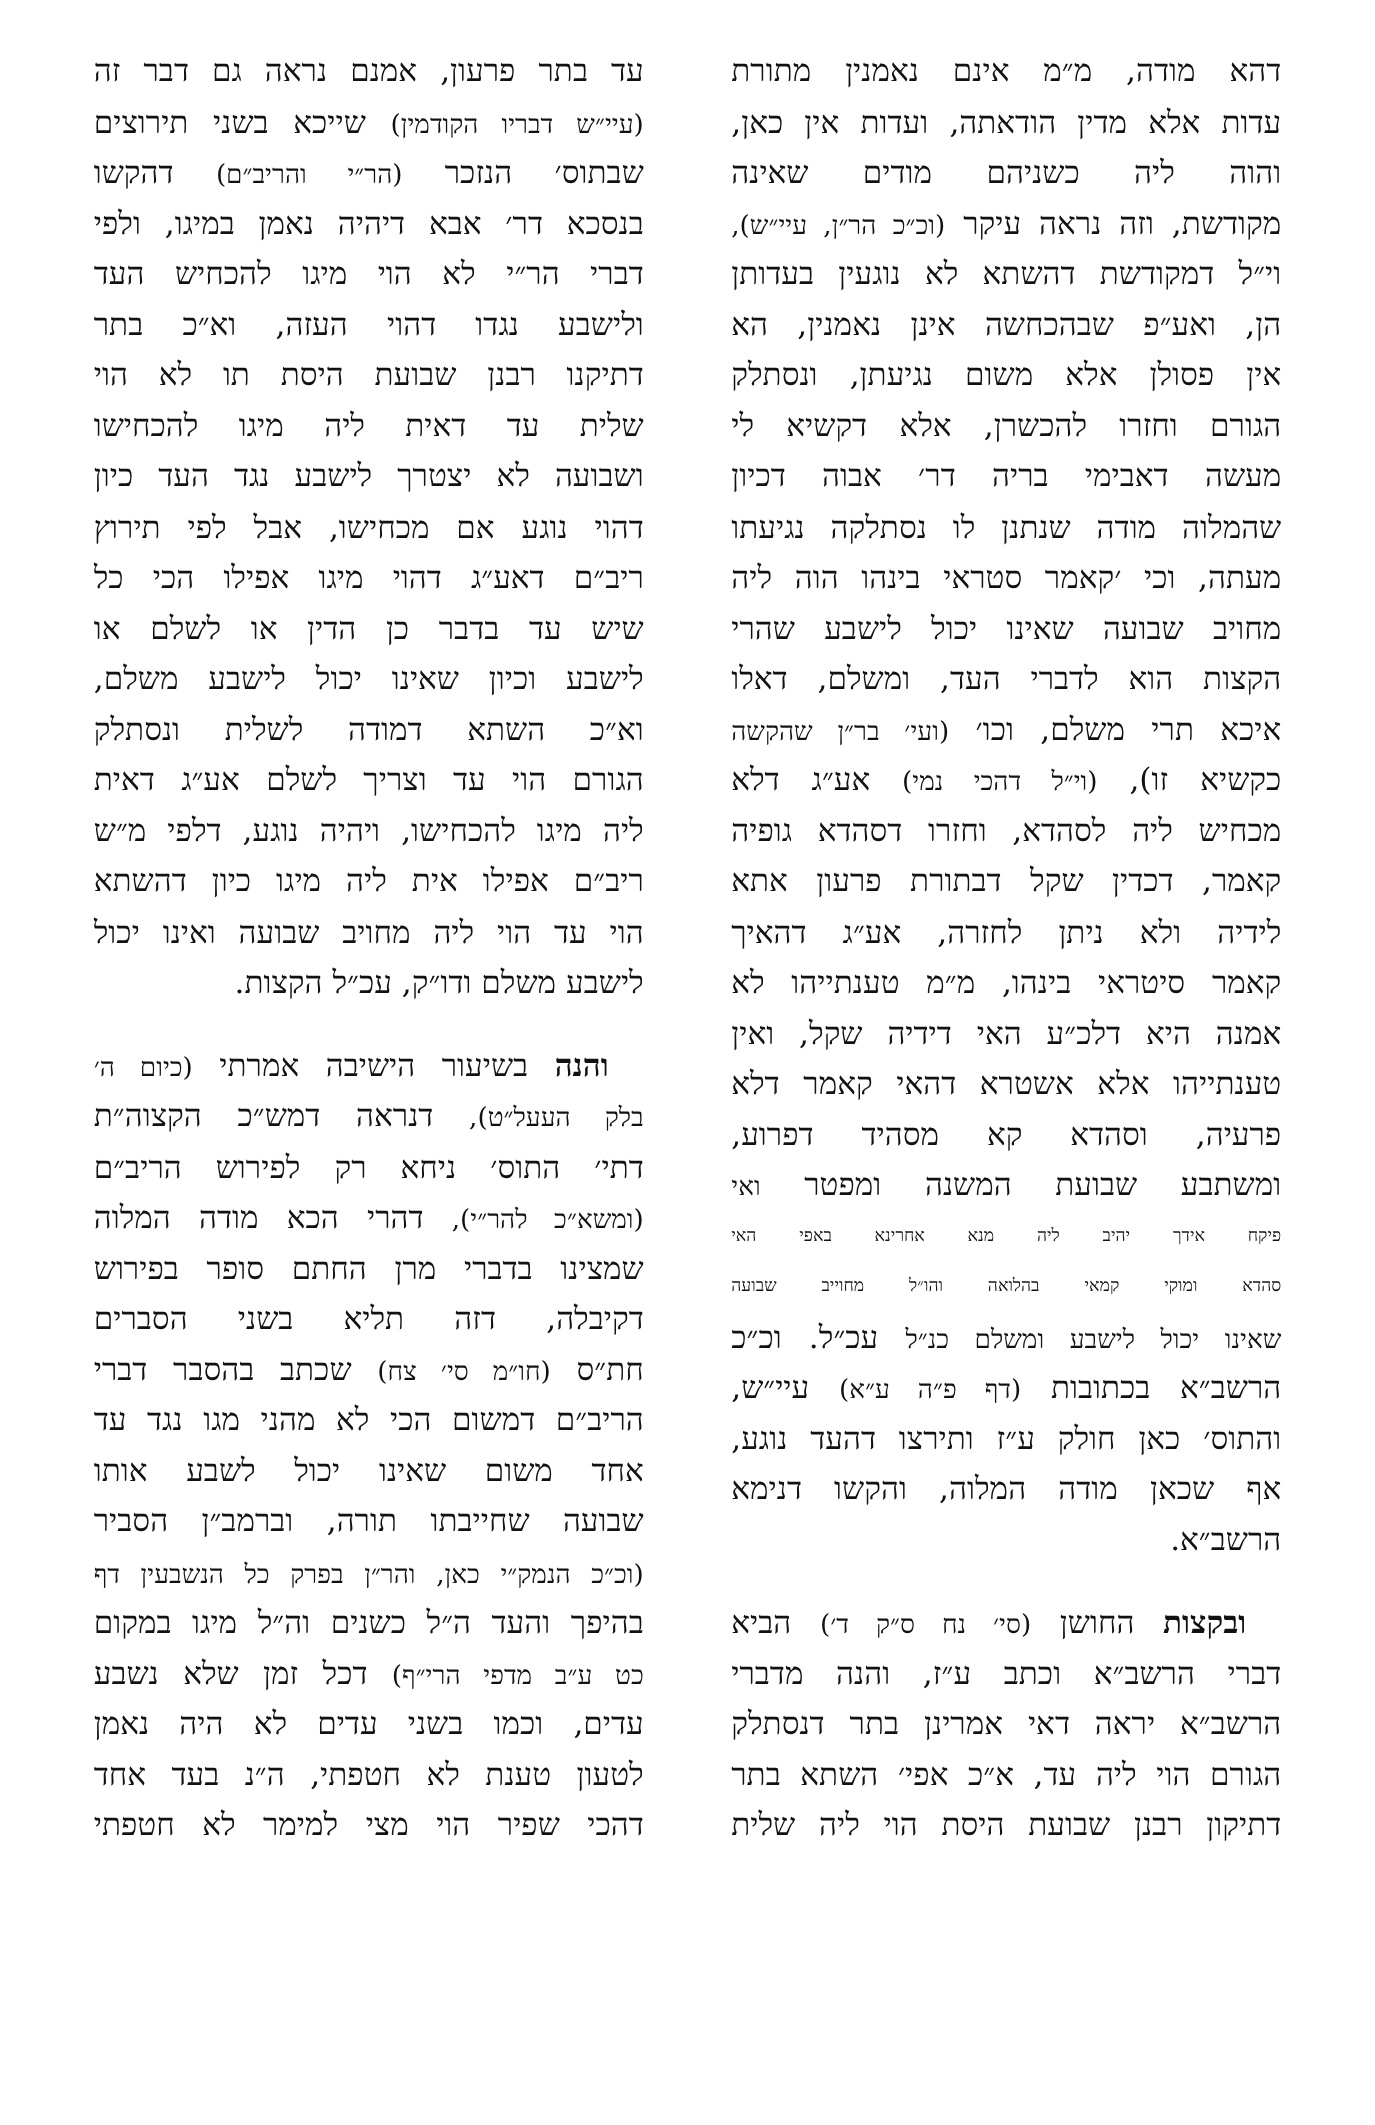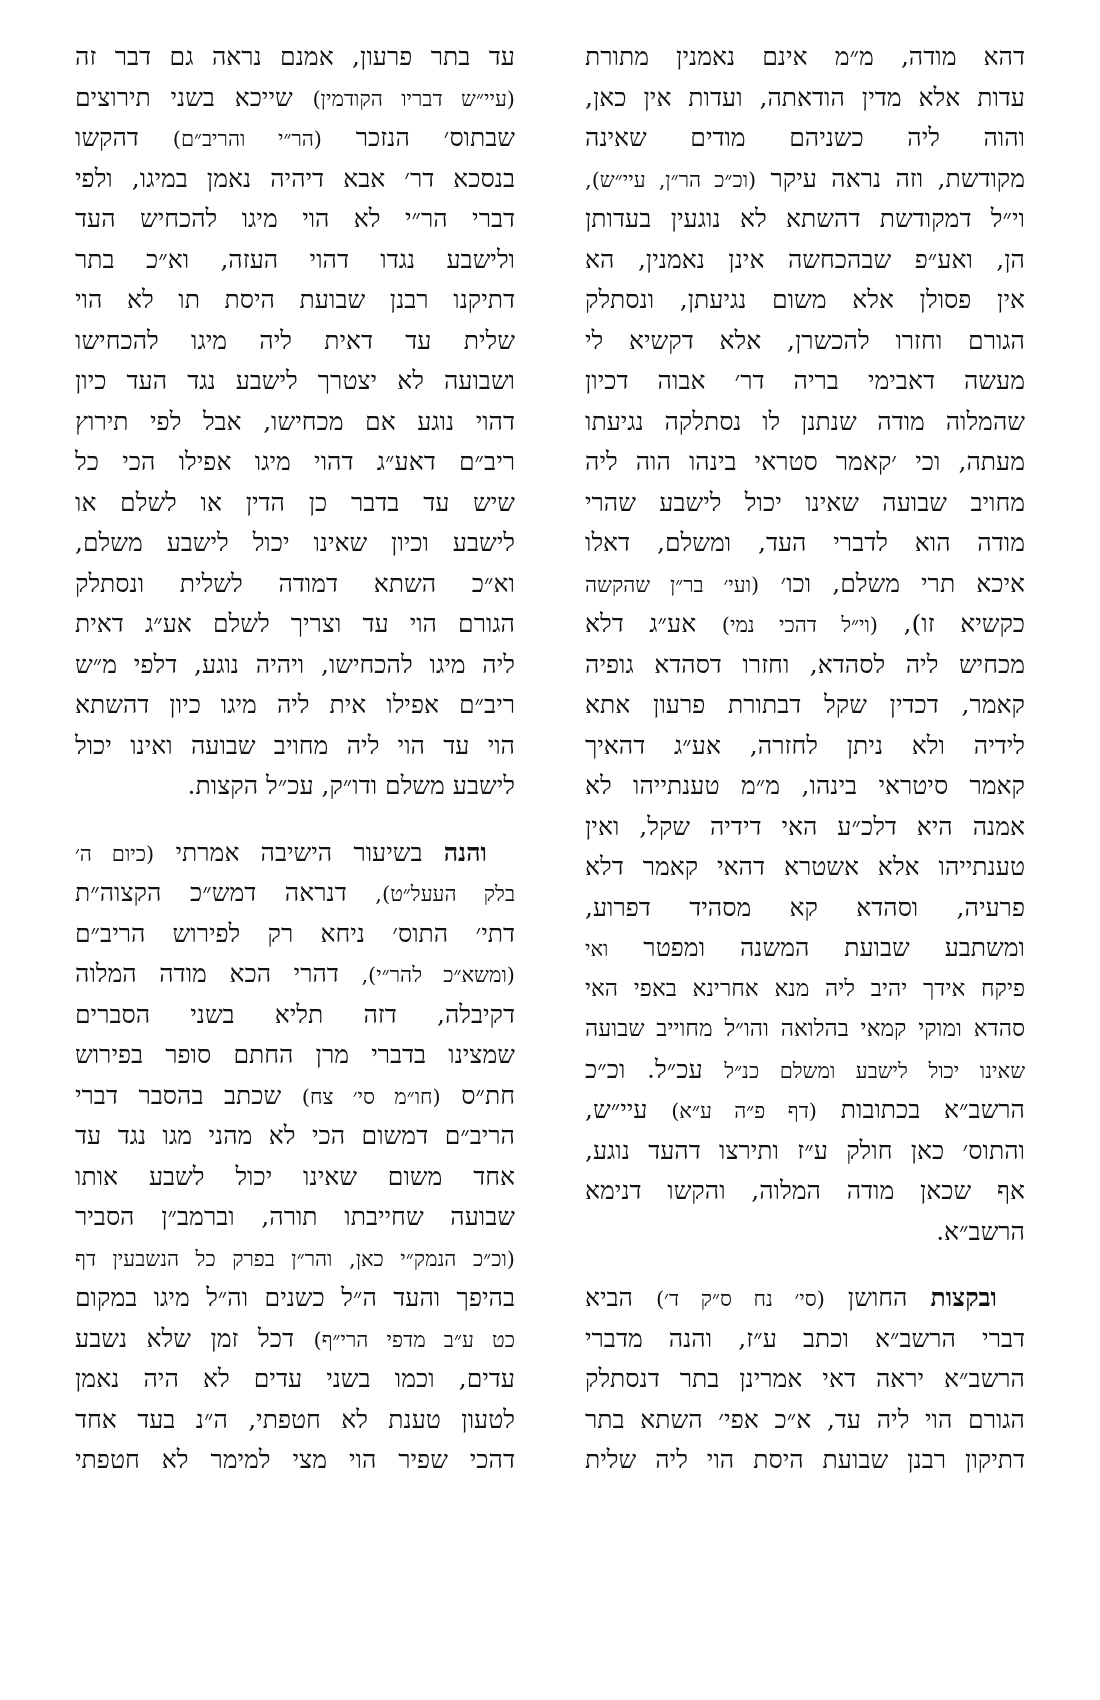--- a/index.html
+++ b/index.html
@@ -27,42 +27,42 @@
       line-height: 40.5px;
       font-size: 25px;
       text-align: justify;
       text-align-last: justify;
       white-space: nowrap;
       overflow: hidden;
     }
     .line.last { text-align-last: right; }
     .line.gap { height: 26px; }
     .line.indent { padding-right: 28px; box-sizing: border-box; }
-    .line.smallline { font-size: 23px; font-family: Liberation Serif, serif; }
+    .line.smallline { font-size: 14px; }
     .sm { font-size: 21px; }
     .b { font-weight: bold; }
   </style>
 </head>
 <body>
 
 <div class="page">
   <div class="col col-right">
       <span class="line"><span>דהא מודה, מ״מ אינם נאמנין מתורת</span></span>
       <span class="line"><span>עדות אלא מדין הודאתה, ועדות אין כאן,</span></span>
       <span class="line"><span>והוה   ליה   כשניהם   מודים   שאינה</span></span>
       <span class="line"><span>מקודשת, וזה נראה עיקר </span><span class="sm">(וכ״כ הר״ן, עיי״ש),</span></span>
       <span class="line"><span>וי״ל דמקודשת דהשתא לא נוגעין בעדותן</span></span>
       <span class="line"><span>הן, ואע״פ שבהכחשה אינן נאמנין, הא</span></span>
       <span class="line"><span>אין פסולן אלא משום נגיעתן, ונסתלק</span></span>
       <span class="line"><span>הגורם וחזרו להכשרן, אלא דקשיא לי</span></span>
       <span class="line"><span>מעשה דאבימי בריה דר׳ אבוה דכיון</span></span>
       <span class="line"><span>שהמלוה מודה שנתנן לו נסתלקה נגיעתו</span></span>
       <span class="line"><span>מעתה, וכי ׳קאמר סטראי בינהו הוה ליה</span></span>
       <span class="line"><span>מחויב שבועה שאינו יכול לישבע שהרי</span></span>
-      <span class="line"><span>מודה הוא לדברי העד, ומשלם, דאלו</span></span>
+      <span class="line"><span>הקצות הוא לדברי העד, ומשלם, דאלו</span></span>
       <span class="line"><span>איכא תרי משלם, וכו׳ </span><span class="sm">(ועי׳ בר״ן שהקשה</span></span>
       <span class="line"><span>כקשיא זו), </span><span class="sm">(וי״ל דהכי נמי)</span><span> אע״ג דלא</span></span>
       <span class="line"><span>מכחיש ליה לסהדא, וחזרו דסהדא גופיה</span></span>
       <span class="line"><span>קאמר, דכדין שקל דבתורת פרעון אתא</span></span>
       <span class="line"><span>לידיה ולא ניתן לחזרה, אע״ג דהאיך</span></span>
       <span class="line"><span>קאמר סיטראי בינהו, מ״מ טענתייהו לא</span></span>
       <span class="line"><span>אמנה היא דלכ״ע האי דידיה שקל, ואין</span></span>
       <span class="line"><span>טענתייהו אלא אשטרא דהאי קאמר דלא</span></span>
       <span class="line"><span>פרעיה,   וסהדא   קא   מסהיד   דפרוע,</span></span>
       <span class="line"><span>ומשתבע שבועת המשנה ומפטר </span><span class="sm">ואי</span></span>
@@ -98,22 +98,22 @@
       <span class="line"><span>הגורם הוי עד וצריך לשלם אע״ג דאית</span></span>
       <span class="line"><span>ליה מיגו להכחישו, ויהיה נוגע, דלפי מ״ש</span></span>
       <span class="line"><span>ריב״ם אפילו אית ליה מיגו כיון דהשתא</span></span>
       <span class="line"><span>הוי עד הוי ליה מחויב שבועה ואינו יכול</span></span>
       <span class="line last"><span>לישבע משלם ודו״ק, עכ״ל הקצות.</span></span>
       <span class="line gap">&nbsp;</span>
       <span class="line indent"><span class="b">והנה</span><span> בשיעור הישיבה אמרתי </span><span class="sm">(כיום ה׳</span></span>
       <span class="line"><span class="sm">בלק העעל״ט),</span><span> דנראה דמש״כ הקצוה״ת</span></span>
       <span class="line"><span>דתי׳ התוס׳ ניחא רק לפירוש הריב״ם</span></span>
       <span class="line"><span class="sm">(ומשא״כ להר״י),</span><span> דהרי הכא מודה המלוה</span></span>
+      <span class="line"><span>שמצינו בדברי מרן החתם סופר בפירוש</span></span>
       <span class="line"><span>דקיבלה,   דזה   תליא   בשני   הסברים</span></span>
-      <span class="line"><span>שמצינו בדברי מרן החתם סופר בפירוש</span></span>
       <span class="line"><span>חת״ס </span><span class="sm">(חו״מ סי׳ צח)</span><span> שכתב בהסבר דברי</span></span>
       <span class="line"><span>הריב״ם דמשום הכי לא מהני מגו נגד עד</span></span>
       <span class="line"><span>אחד משום שאינו יכול לשבע אותו</span></span>
       <span class="line"><span>שבועה שחייבתו תורה, וברמב״ן הסביר</span></span>
       <span class="line"><span class="sm">(וכ״כ הנמק״י כאן, והר״ן בפרק כל הנשבעין דף</span></span>
       <span class="line"><span>בהיפך והעד ה״ל כשנים וה״ל מיגו במקום</span></span>
       <span class="line"><span class="sm">כט ע״ב מדפי הרי״ף)</span><span> דכל זמן שלא נשבע</span></span>
       <span class="line"><span>עדים, וכמו בשני עדים לא היה נאמן</span></span>
       <span class="line"><span>לטעון טענת לא חטפתי, ה״נ בעד אחד</span></span>
       <span class="line"><span>דהכי שפיר הוי מצי למימר לא חטפתי</span></span>

